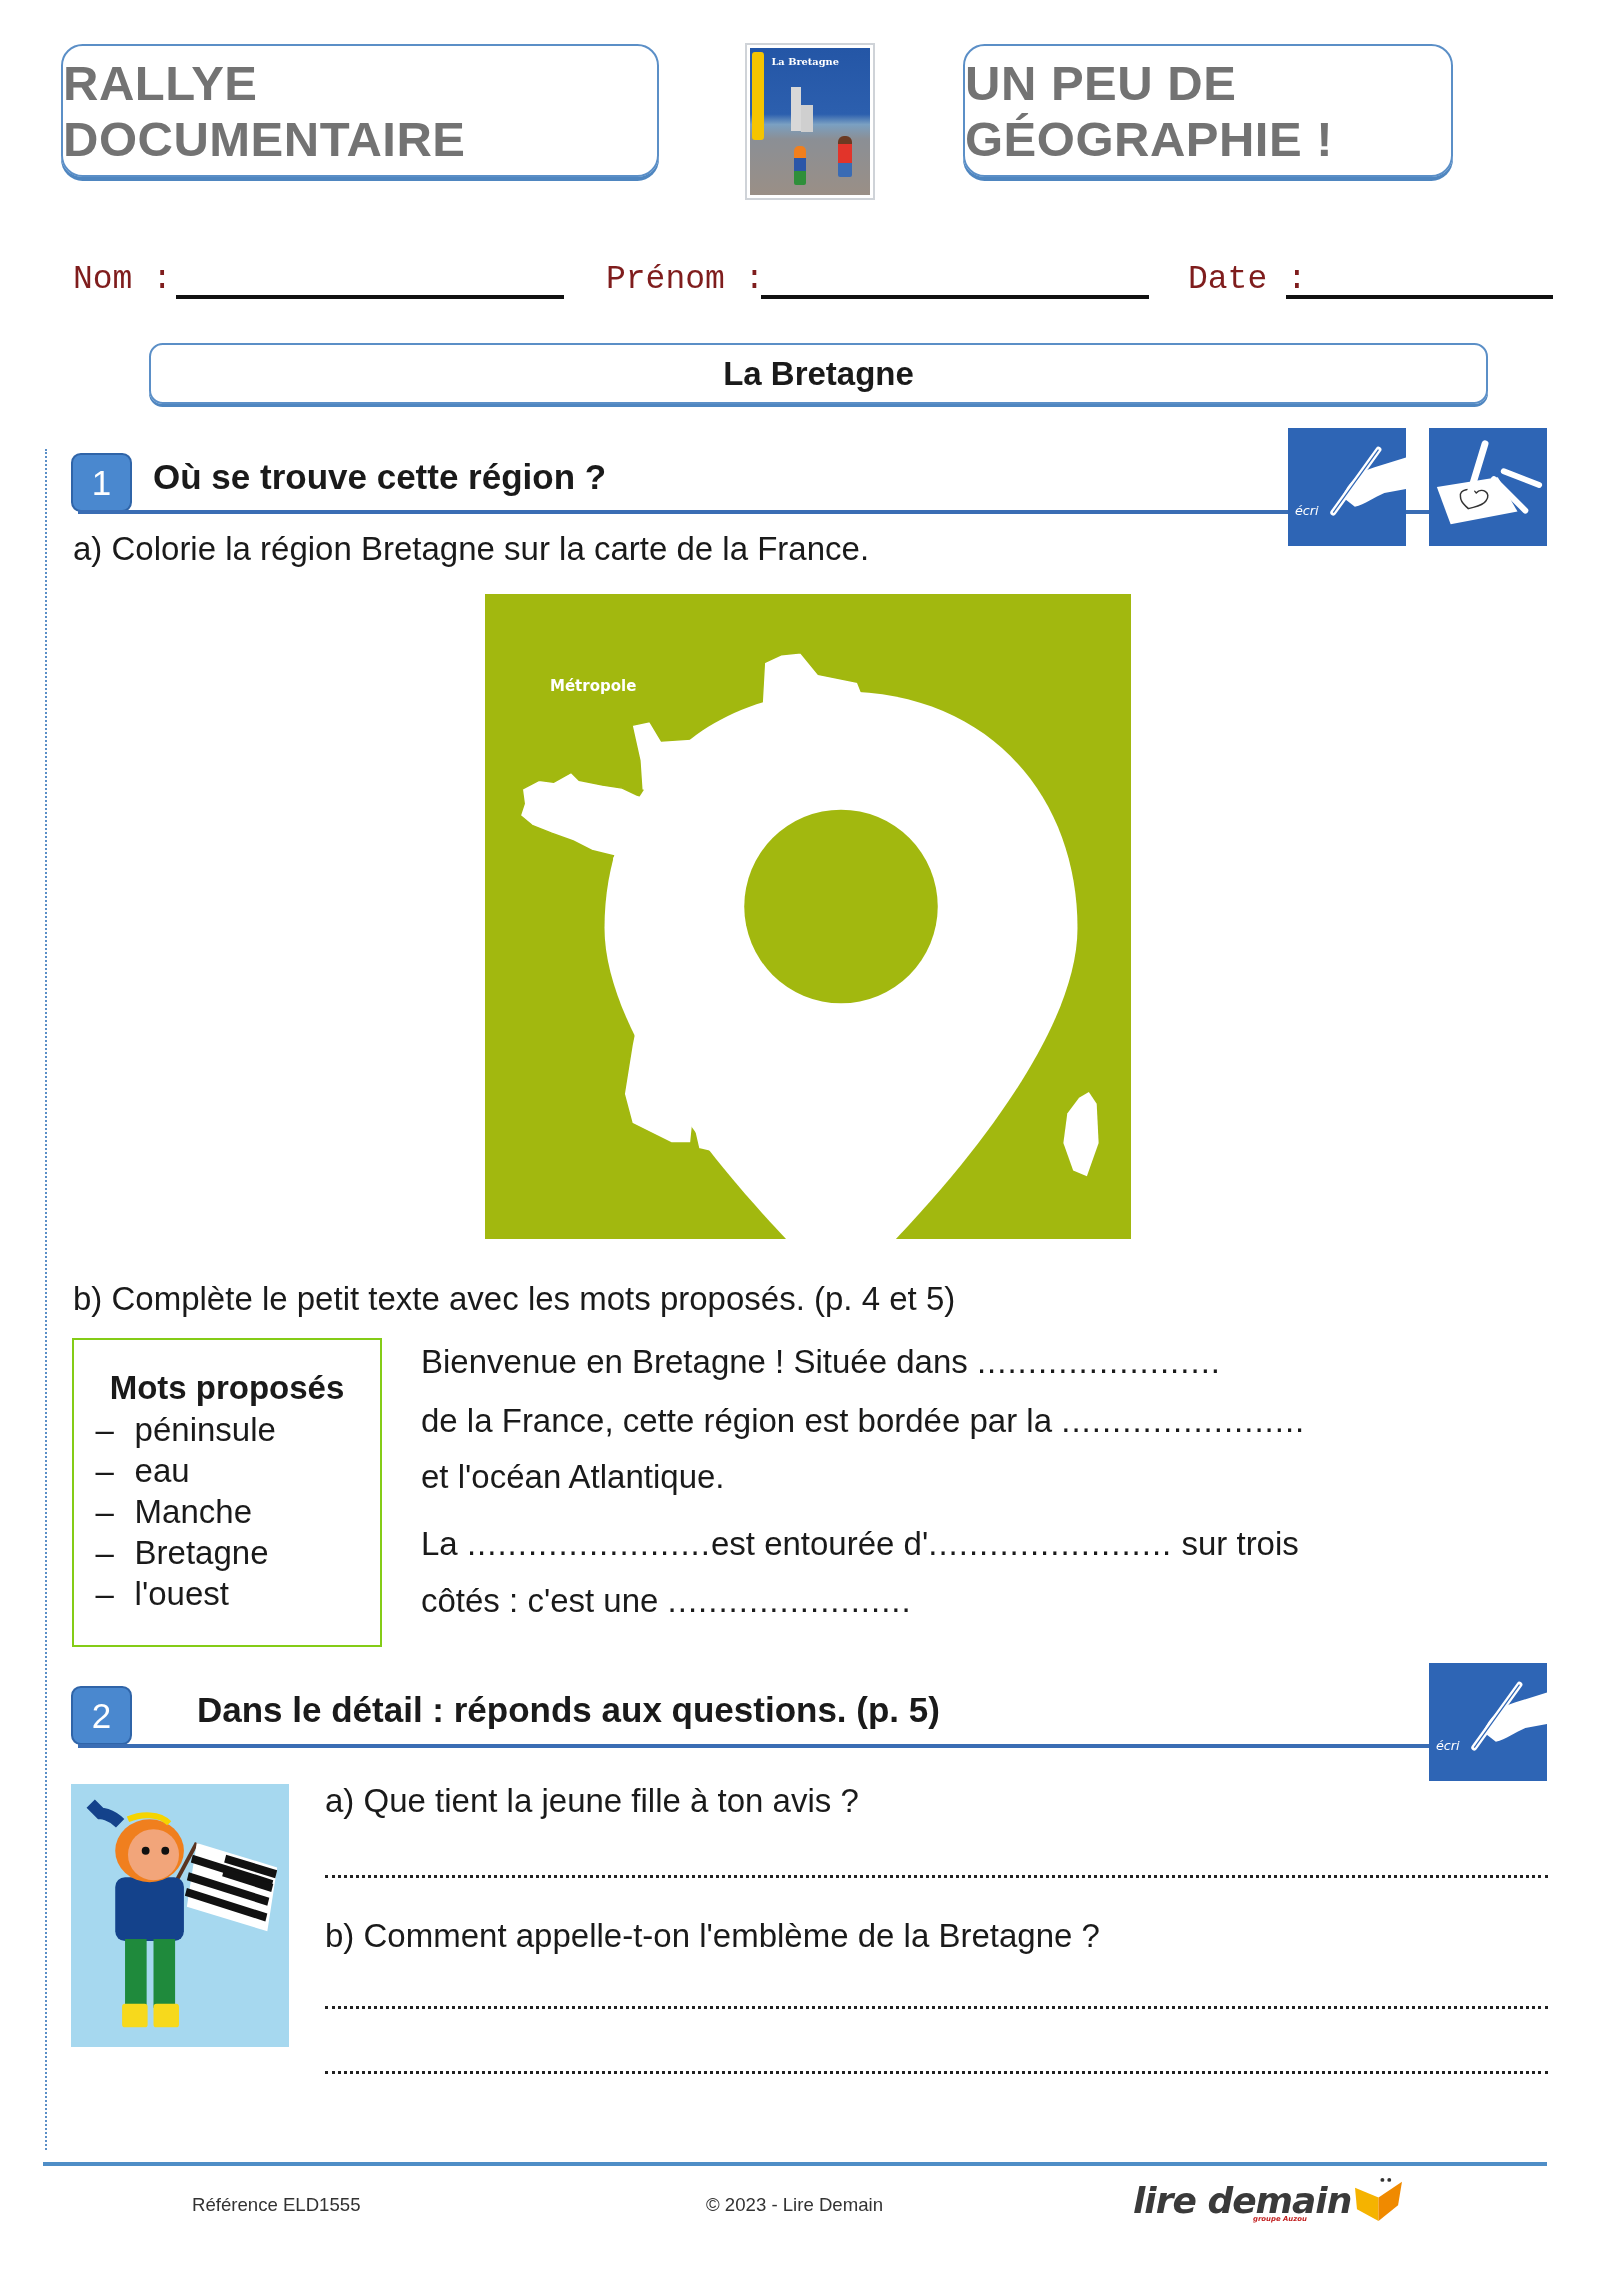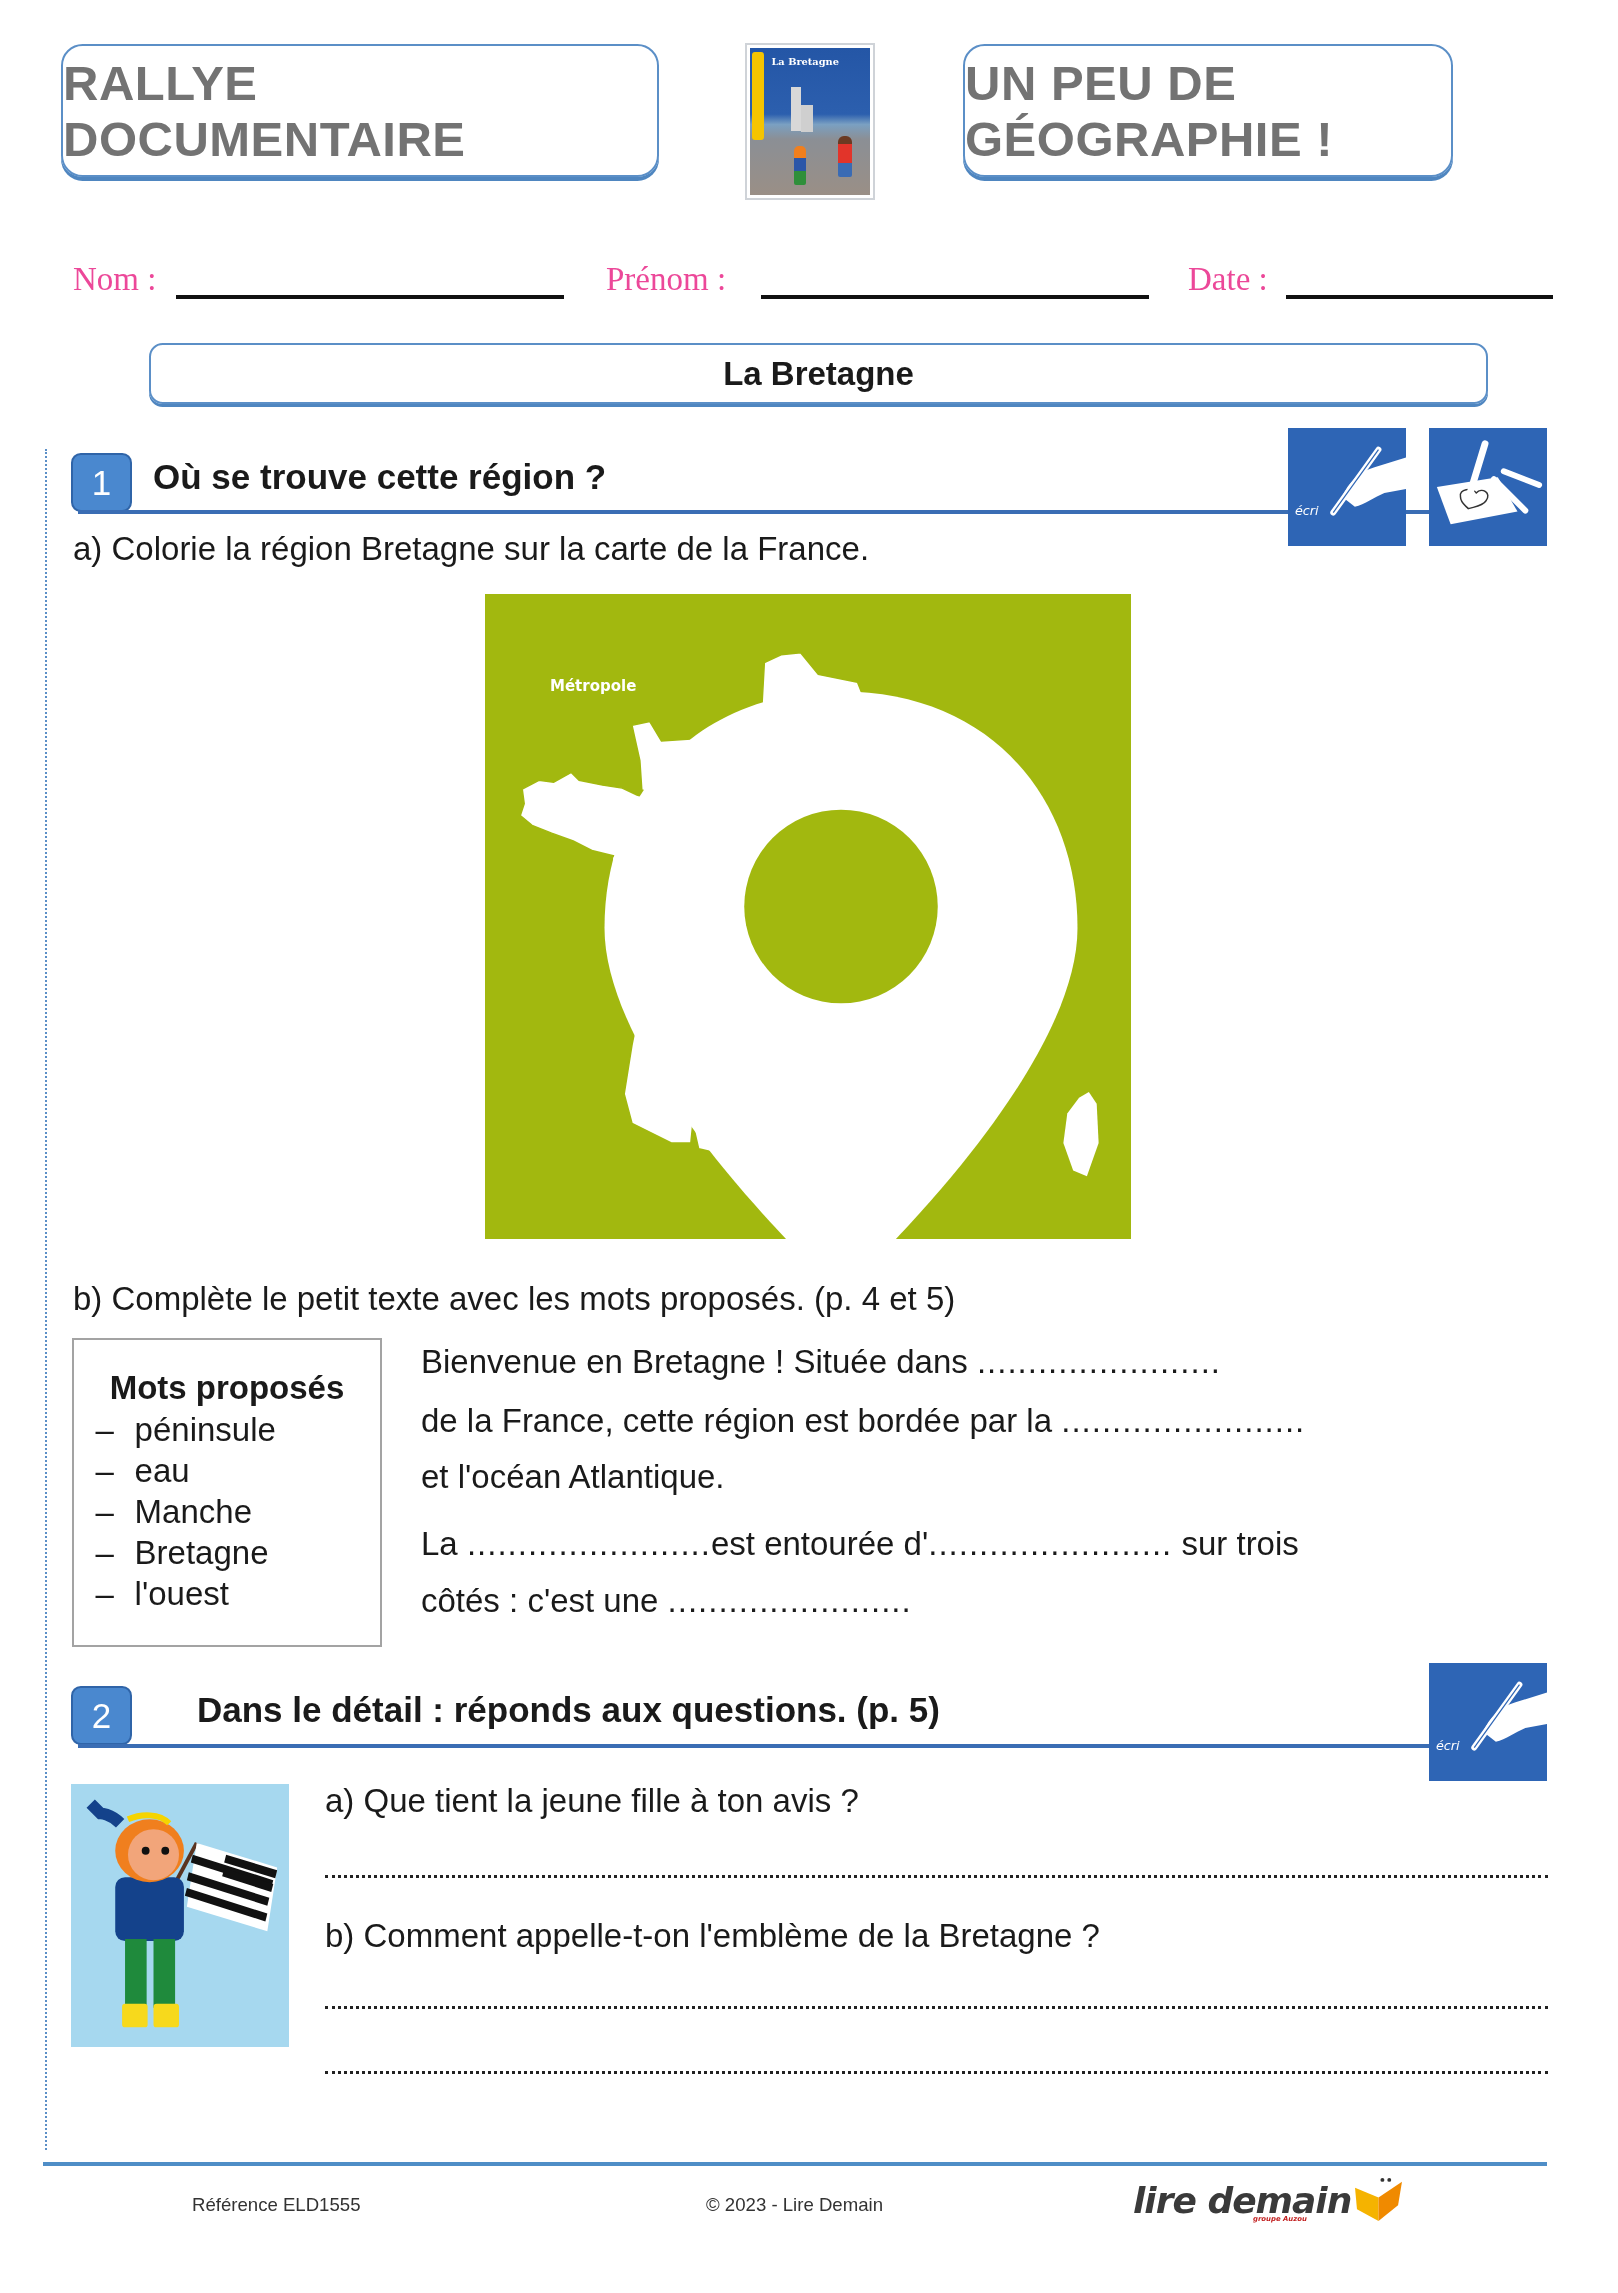--- a/index.html
+++ b/index.html
@@ -19,21 +19,21 @@
   }
   .cover-inner { width: 100%; height: 100%; position: relative; overflow: hidden;
     background: linear-gradient(#2456a6 0%, #2c5fae 45%, #7aa0c2 52%, #8b8f95 62%, #9a8f86 100%); }
   .cover-title { position: absolute; top: 7.8px; left: 21.6px; font-family: "DejaVu Serif", serif; font-weight: bold; font-size: 9.8px; color: #fff; }
   .cover-strip { position: absolute; left: 2px; top: 3.9px; width: 11.8px; height: 88px; background: #f5c400; border-radius: 2.9px; }
   .lighthouse { position: absolute; left: 41px; top: 39px; width: 9.8px; height: 44px; background: #d8d8d8; }
   .lighthouse2 { position: absolute; left: 51px; top: 57px; width: 11.8px; height: 27.4px; background: #cfcfcf; }
   .kid1 { position: absolute; left: 44px; top: 98px; width: 11.8px; height: 39px; background: linear-gradient(#f07f1e 0 30%, #2b56a8 30% 65%, #2f8f3a 65%); border-radius: 4.9px 4.9px 2px 2px; }
   .kid2 { position: absolute; left: 88px; top: 88px; width: 13.7px; height: 41px; background: linear-gradient(#6b3a22 0 20%, #e2342a 20% 65%, #3a6bb4 65%); border-radius: 5.9px 5.9px 2px 2px; }
 
-  .field-label { position: absolute; font-family: Liberation Serif, serif; font-size: 33px; color: #ec4899; top: 261px; }
+  .field-label { position: absolute; font-family: Liberation Mono, monospace; font-size: 33px; color: #7f1d1d; top: 261px; }
   .field-line { position: absolute; height: 3.9px; background: #111; top: 295px; }
 
   .section-box {
     position: absolute; left: 149px; top: 343px; width: 1339px; height: 61px;
     border: 2.9px solid #5b8fc7; border-radius: 13.7px;
     display: flex; align-items: center; justify-content: center;
     font-family: "Liberation Sans", sans-serif; font-weight: bold; font-size: 33px;
     box-shadow: 0 2.9px 0 0 #4f86c0;
   }
 
@@ -51,21 +51,21 @@
   .icon-tile { position: absolute; width: 118px; height: 118px; background: #2e65b5; }
   .icon-tile svg { width: 100%; height: 100%; display: block; }
 
   .body-text { position: absolute; font-family: "Liberation Sans", sans-serif; font-size: 33px; color: #1a1a1a; white-space: nowrap; }
 
   .map { position: absolute; left: 485px; top: 594px; width: 646px; height: 645px; background: #a2b80f; }
   .map svg { width: 100%; height: 100%; display: block; }
   .map-label { position: absolute; left: 65px; top: 83px; color: #fff; font-family: "DejaVu Sans", sans-serif; font-size: 15px; font-weight: bold; }
   .pin { position: absolute; left: 33px; top: 76px; }
 
-  .words-box { position: absolute; left: 72px; top: 1338px; width: 310px; height: 309px; border: 2px solid #a3a3a3; padding: 29px 0 0 0; }
+  .words-box { position: absolute; left: 72px; top: 1338px; width: 310px; height: 309px; border: 2px solid #84cc16; padding: 29px 0 0 0; }
   .words-title { font-family: "Liberation Sans", sans-serif; font-weight: bold; font-size: 33px; text-align: center; margin-bottom: 2px; }
   .words-list { list-style: none; padding-left: 21.6px; }
   .words-list li { font-family: "Liberation Sans", sans-serif; font-size: 33px; line-height: 41px; display: flex; }
   .words-list li .dash { width: 39px; }
 
   .dots { letter-spacing: 1px; }
   .answer-line { position: absolute; left: 325px; width: 1223px; border-bottom: 3.9px dotted #222; height: 3.9px; }
 
   .girl { position: absolute; left: 71px; top: 1784px; width: 218px; height: 263px; background: #a6d8ef; overflow: hidden; }
   .girl svg { width: 100%; height: 100%; display: block; }

